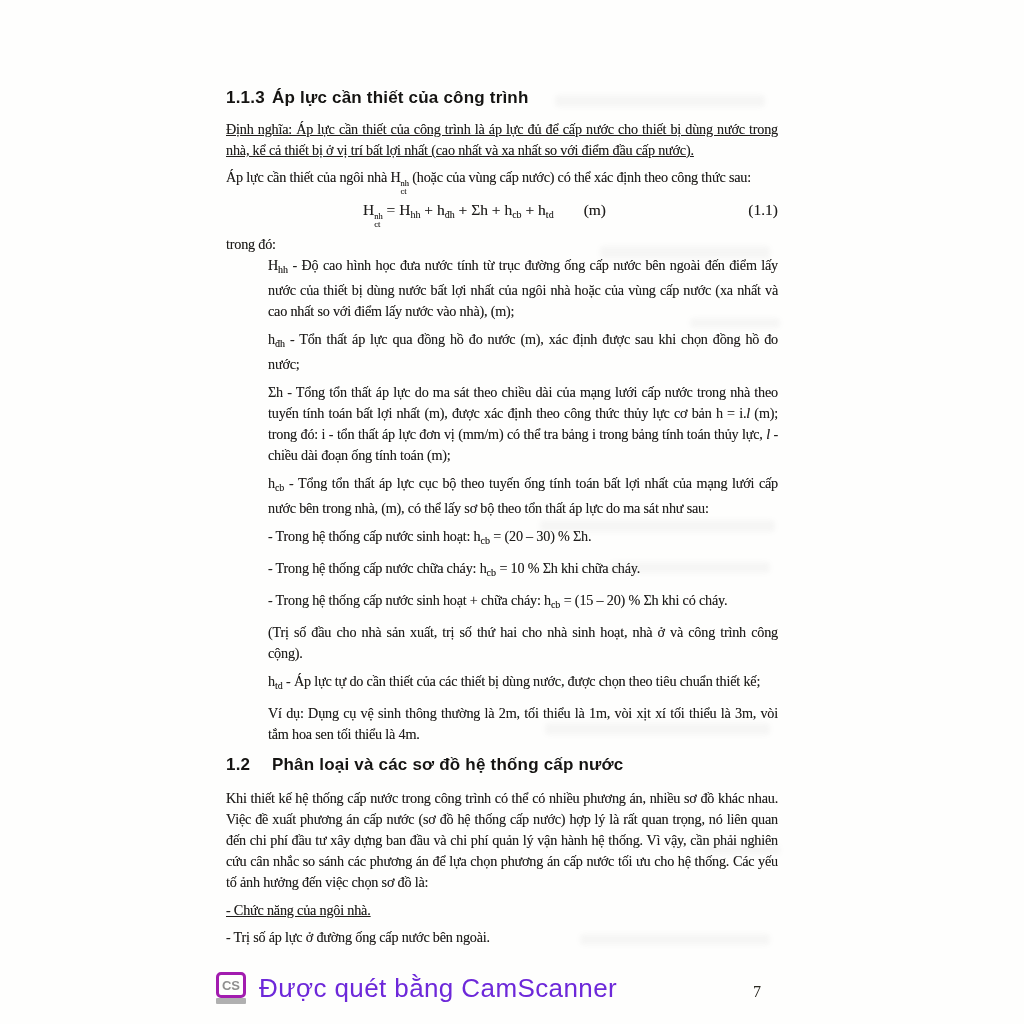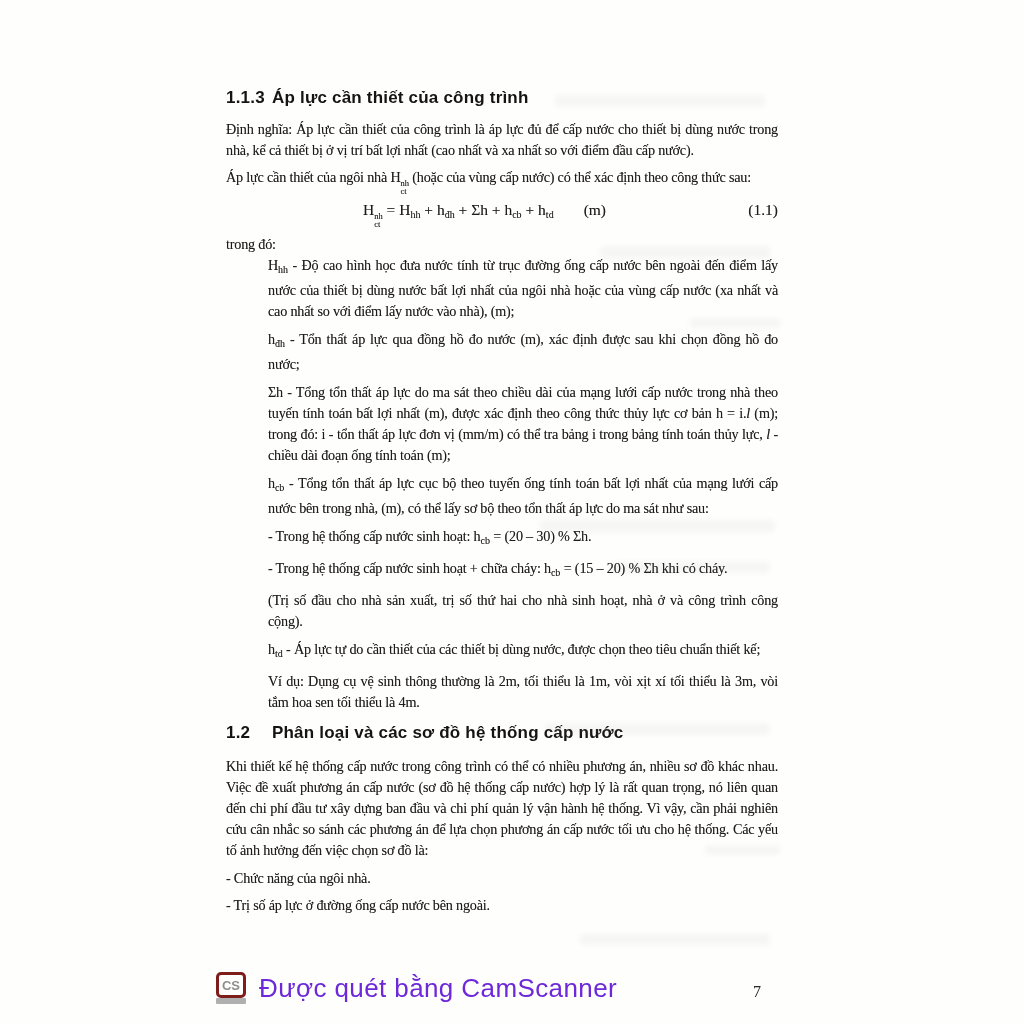--- a/index.html
+++ b/index.html
@@ -3,38 +3,38 @@
 <meta charset="utf-8">
 <style>
   html,body{margin:0;padding:0;background:#ffffff;}
   .scan{position:relative;width:1024px;height:1024px;background:#fefefdff;
         font-family:"Liberation Serif",serif;color:#1e1c1a;overflow:hidden;}
   .content{position:absolute;left:226px;top:88px;width:552px;}
   p{margin:0 0 7px 0;font-size:14.2px;line-height:21px;letter-spacing:-0.2px;
     text-shadow:0 0 .4px rgba(30,28,26,.45);}
   .just{text-align:justify;}
   .ind{margin-left:42px;}
-  .mb6{margin-bottom:6px;} .mb3{margin-bottom:3px;} .mb0{margin-bottom:0;}
+  .mb6{margin-bottom:6px;text-decoration:underline;} .mb3{margin-bottom:3px;} .mb0{margin-bottom:0;}
   .mb10{margin-bottom:10px;}
   .sec{display:flex;font-family:"Liberation Sans",sans-serif;font-weight:700;
        font-size:17px;line-height:20px;color:#151412;letter-spacing:.2px;}
   .sec .num{width:46px;flex:none;}
   .sec113{margin:0 0 11px 0;}
   .sec12{margin:0 0 13px 0;}
   .formula{display:flex;align-items:baseline;font-size:15.5px;line-height:24px;
            margin:0 0 6px 0;text-shadow:0 0 .4px rgba(30,28,26,.45);}
   .f-main{margin-left:137px;white-space:nowrap;}
   .f-unit{margin-left:30px;}
   .f-num{margin-left:auto;}
   sub{font-size:10px;vertical-align:-3px;letter-spacing:0;}
   i{font-style:italic;}
   .ss{display:inline-flex;flex-direction:column;vertical-align:-4px;
       font-size:8.5px;line-height:8px;letter-spacing:0;text-align:left;}
   .footer{position:absolute;left:216px;top:972px;display:flex;align-items:center;gap:13px;}
-  .cs-logo{position:relative;width:24px;height:20px;border:3px solid #7f1d1d;
+  .cs-logo{position:relative;width:24px;height:20px;border:3px solid #a21caf;
            border-radius:5px;display:flex;align-items:center;justify-content:center;
            font-family:"Liberation Sans",sans-serif;font-weight:700;font-size:13px;
            color:#8f8f8f;margin-bottom:7px;}
   .cs-bar{position:absolute;left:-3px;width:30px;top:23px;height:6px;
           background:#b0b0b0;border-radius:1px;}
   .wm-text{font-family:"Liberation Sans",sans-serif;font-size:26px;color:#6d28d9;
            letter-spacing:.4px;}
   .pageno{position:absolute;left:753px;top:983px;font-size:16px;color:#28261f;}
   .smudge{position:absolute;background:#8f8f8f;opacity:.07;filter:blur(2.5px);
           border-radius:4px;pointer-events:none;}
@@ -72,20 +72,21 @@
     <p class="just ind">H<sub>hh</sub> - Độ cao hình học đưa nước tính từ trục đường ống cấp nước bên ngoài đến điểm lấy nước của thiết bị dùng nước bất lợi nhất của ngôi nhà hoặc của vùng cấp nước (xa nhất và cao nhất so với điểm lấy nước vào nhà), (m);</p>
 
     <p class="just ind">h<sub>đh</sub> - Tổn thất áp lực qua đồng hồ đo nước (m), xác định được sau khi chọn đồng hồ đo nước;</p>
 
     <p class="just ind">Σh - Tổng tổn thất áp lực do ma sát theo chiều dài của mạng lưới cấp nước trong nhà theo tuyến tính toán bất lợi nhất (m), được xác định theo công thức thủy lực cơ bản h = i.<i>l</i> (m); trong đó: i - tổn thất áp lực đơn vị (mm/m) có thể tra bảng i trong bảng tính toán thủy lực, <i>l</i> - chiều dài đoạn ống tính toán (m);</p>
 
     <p class="just ind">h<sub>cb</sub> - Tổng tổn thất áp lực cục bộ theo tuyến ống tính toán bất lợi nhất của mạng lưới cấp nước bên trong nhà, (m), có thể lấy sơ bộ theo tổn thất áp lực do ma sát như sau:</p>
 
     <p class="ind">- Trong hệ thống cấp nước sinh hoạt: h<sub>cb</sub> = (20 – 30) % Σh.</p>
 
+    <p class="ind">- Trong hệ thống cấp nước chữa cháy: h<sub>cb</sub> = 10 % Σh khi chữa cháy.</p>
 
     <p class="ind">- Trong hệ thống cấp nước sinh hoạt + chữa cháy: h<sub>cb</sub> = (15 – 20) % Σh khi có cháy.</p>
 
     <p class="just ind">(Trị số đầu cho nhà sản xuất, trị số thứ hai cho nhà sinh hoạt, nhà ở và công trình công cộng).</p>
 
     <p class="just ind">h<sub>td</sub> - Áp lực tự do cần thiết của các thiết bị dùng nước, được chọn theo tiêu chuẩn thiết kế;</p>
 
     <p class="just ind mb10">Ví dụ: Dụng cụ vệ sinh thông thường là 2m, tối thiểu là 1m, vòi xịt xí tối thiểu là 3m, vòi tắm hoa sen tối thiểu là 4m.</p>
 
     <div class="sec sec12">

